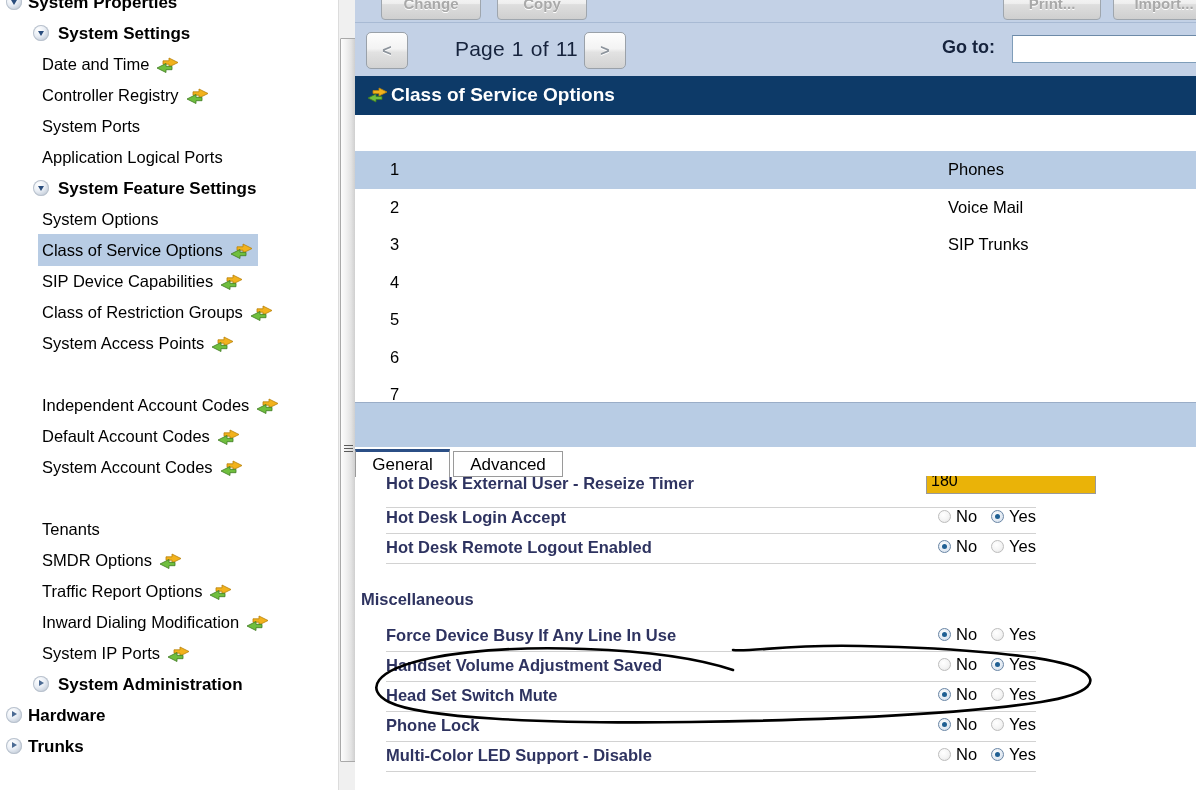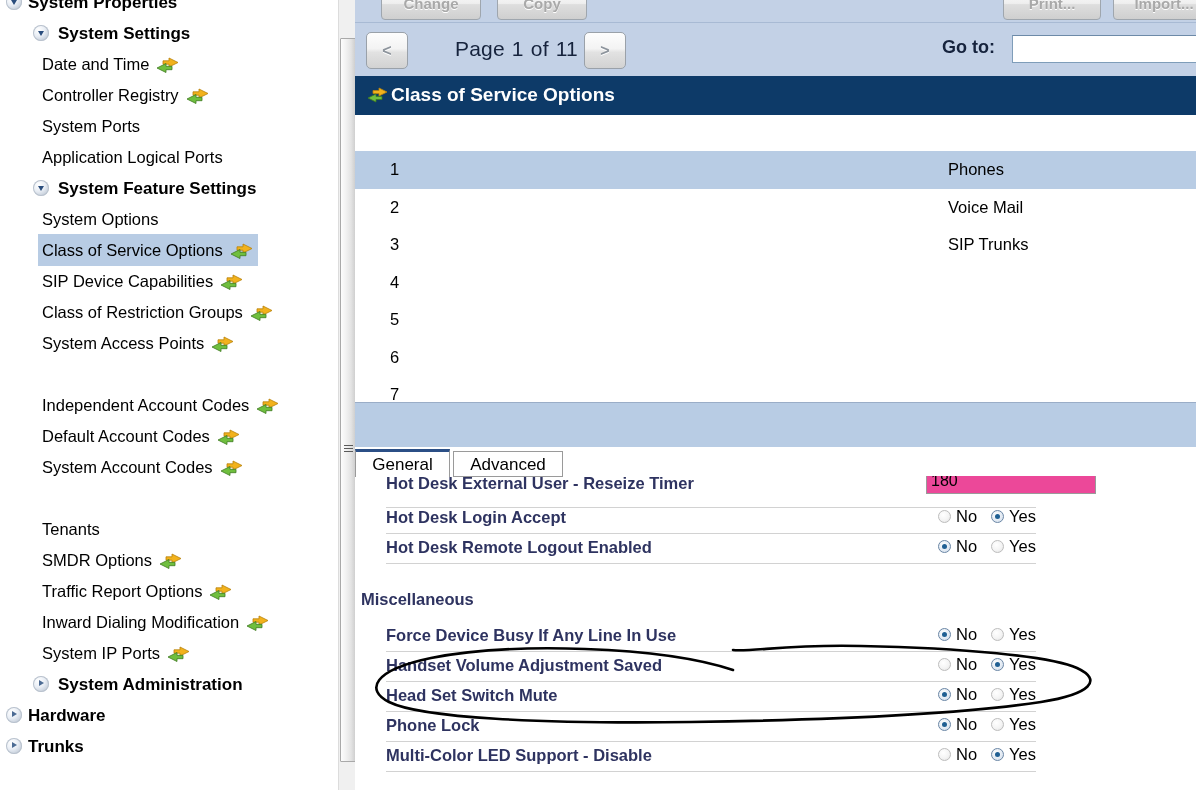--- a/index.html
+++ b/index.html
@@ -188,21 +188,21 @@
   .rb.on{
     border:1px solid #6a86a5;
     background:radial-gradient(circle at 40% 35%,#ffffff 0%,#e8eef5 45%,#cfdceb 100%);
   }
   .rb.on::after{
     content:"";position:absolute;left:50%;top:50%;width:5px;height:5px;margin:-2.5px 0 0 -2.5px;
     border-radius:50%;background:#1f5f93;
   }
   .rlbl{margin-right:14px;}
   .ftext{
-    position:absolute;width:170px;height:26px;background:#ec4899;border:1px solid #9a9a9a;
+    position:absolute;width:170px;height:26px;background:#eab308;border:1px solid #9a9a9a;
     font-size:16px;color:#000;padding:2px 4px;box-sizing:border-box;
     font-family:"Liberation Sans", sans-serif;
   }
 
   
   #annot{position:absolute;left:355px;top:630px;width:760px;height:100px;pointer-events:none;}
 </style>
 </head>
 <body>
 

